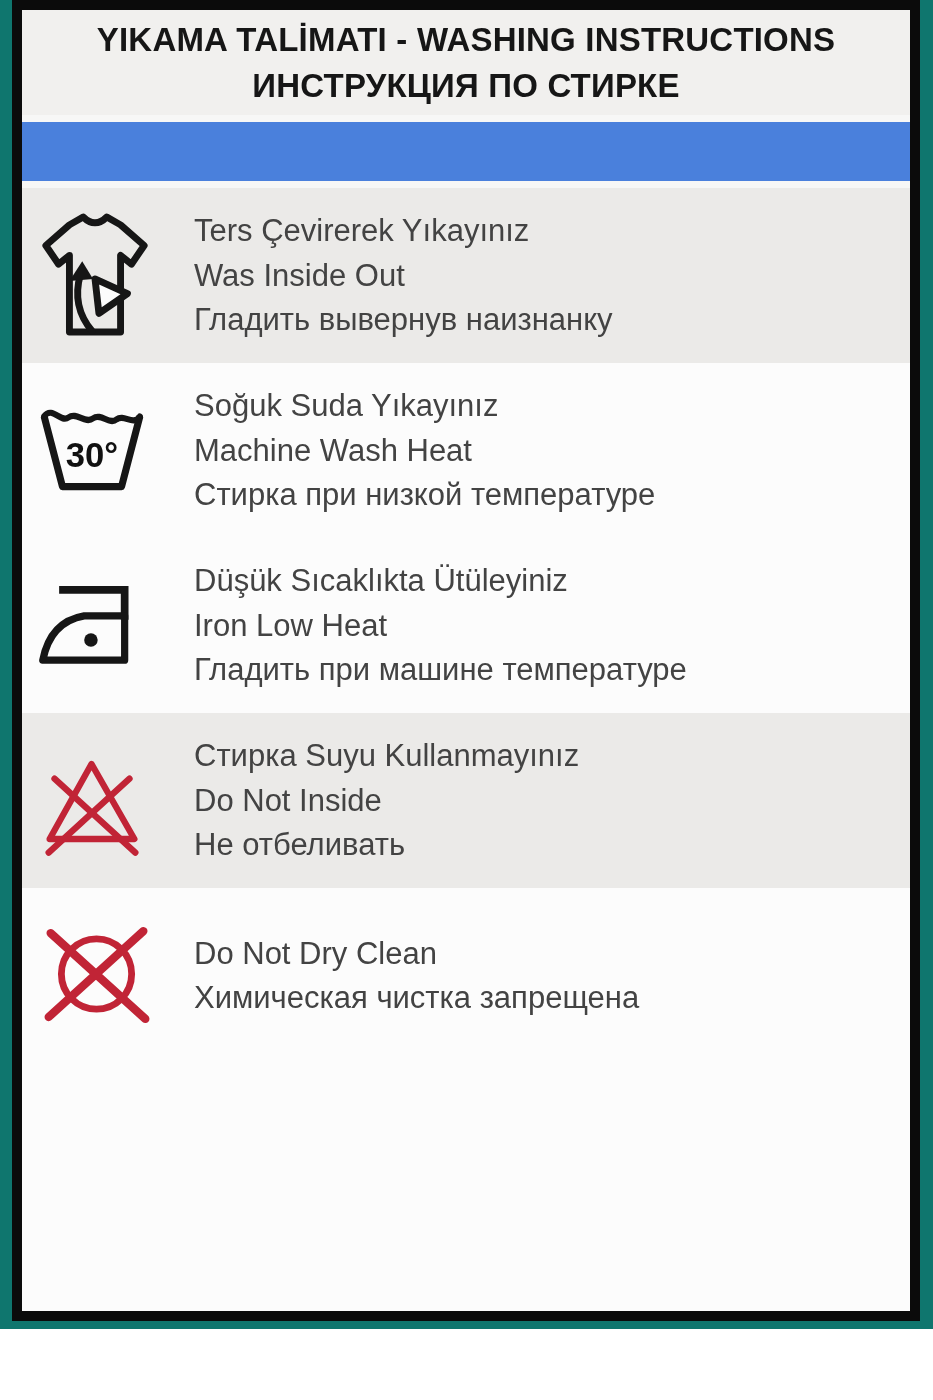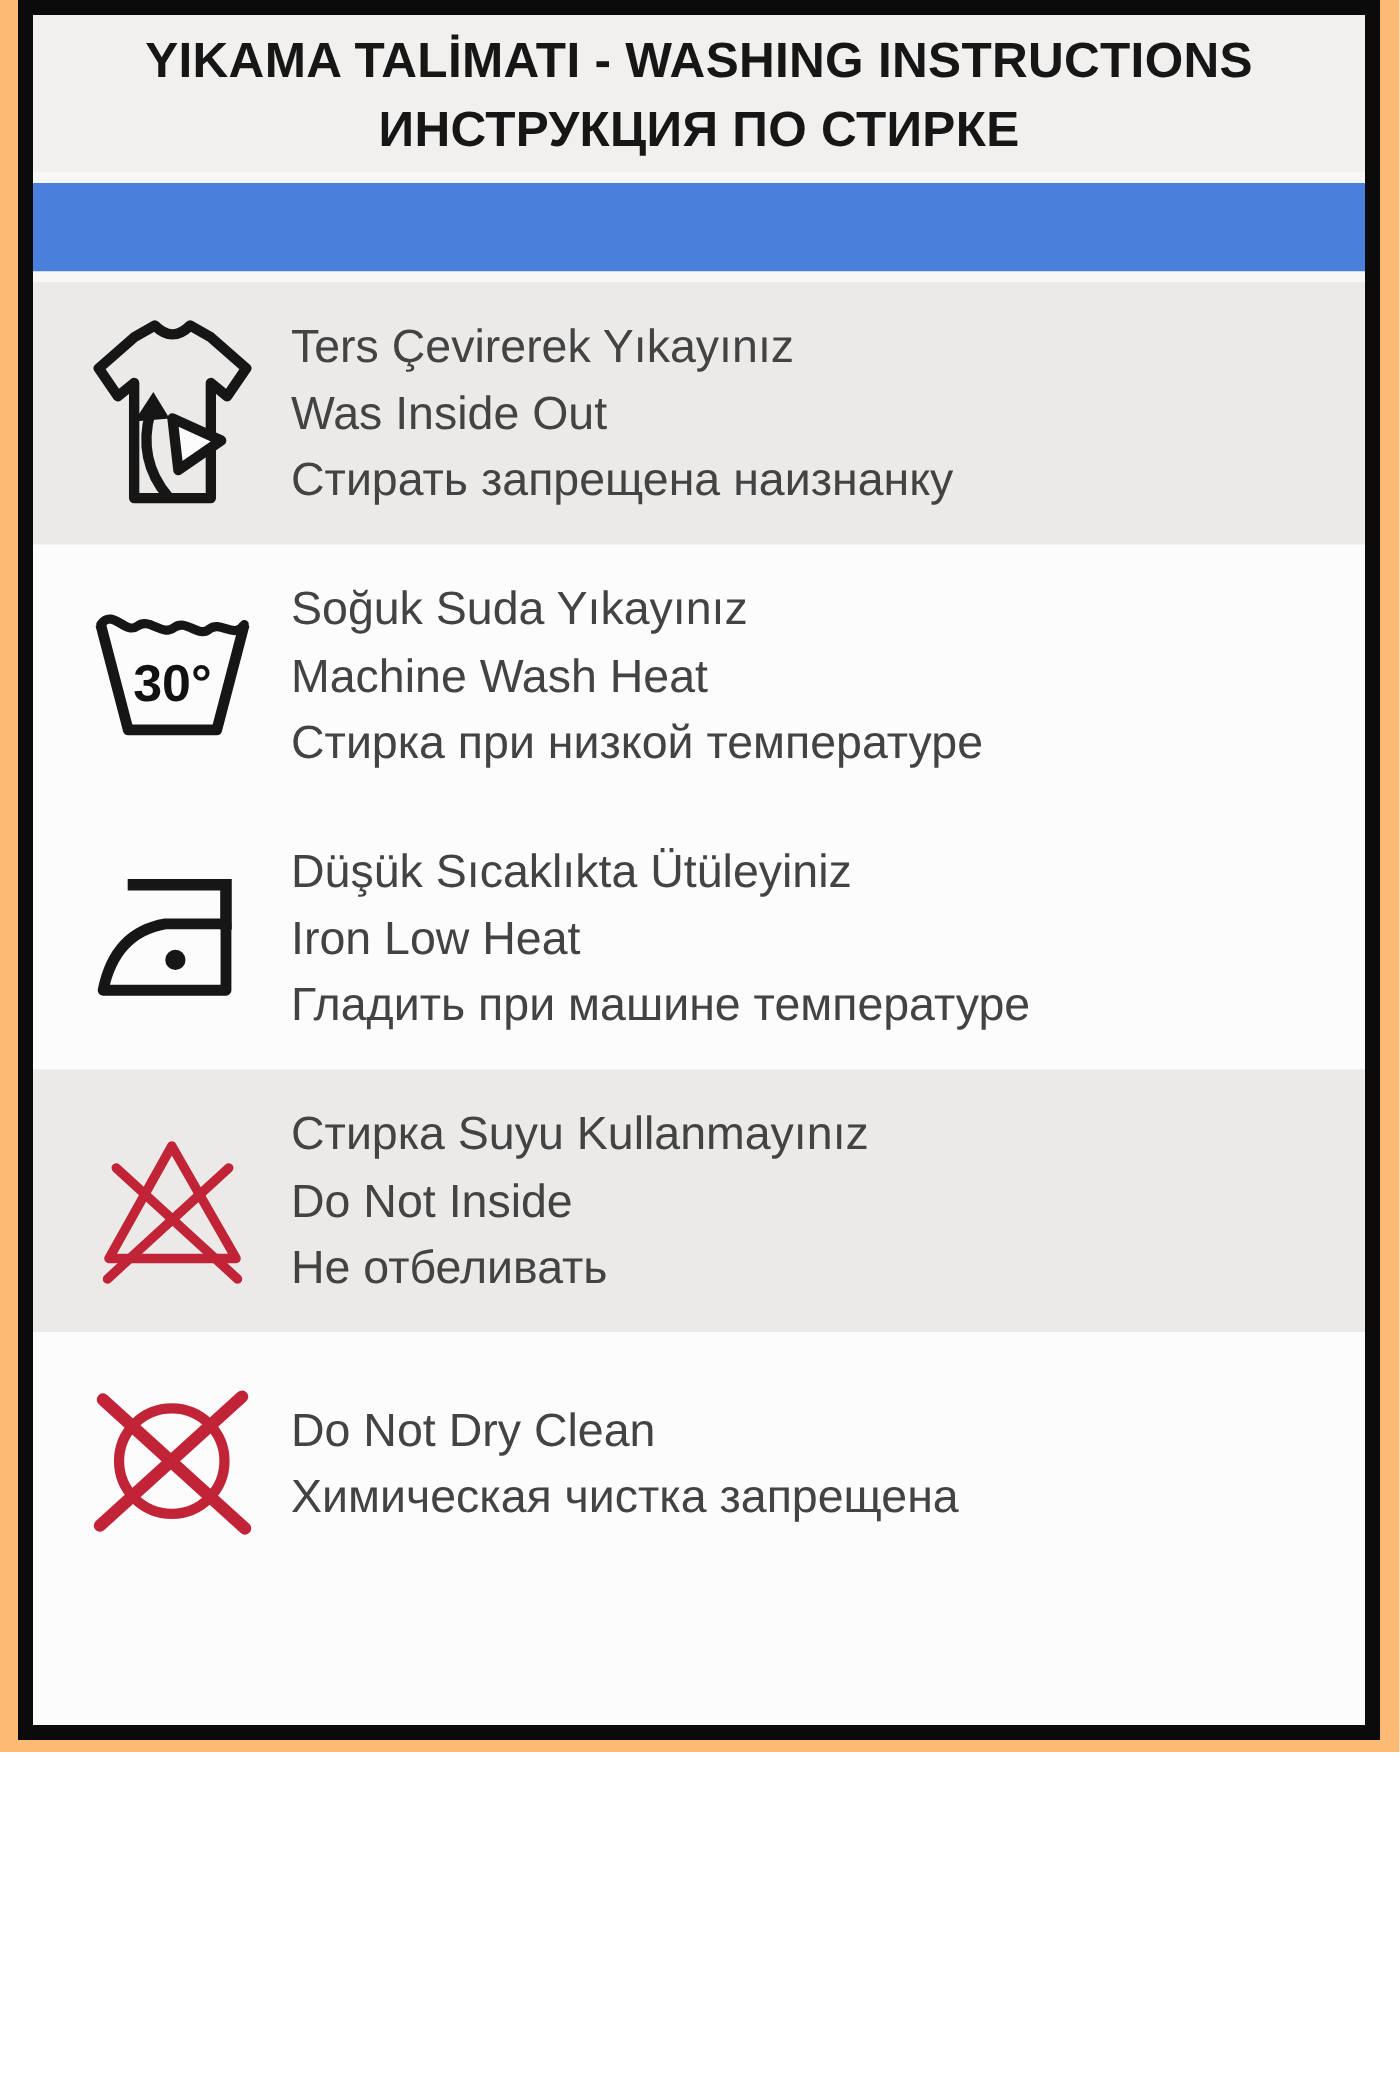--- a/index.html
+++ b/index.html
@@ -1,19 +1,19 @@
 <!DOCTYPE html>
 <html><head>
 <meta charset="utf-8">
 <style>
   html,body{margin:0;padding:0;}
   .page{
     position:relative;
-    width:933px;height:1168px;
-    background:#fdba74;
+    width:933px;height:1329px;
+    background:#0f766e;
     font-family:"Liberation Sans","DejaVu Sans",sans-serif;
     overflow:hidden;
   }
   .frame{
     position:absolute;left:12px;top:0;right:13px;bottom:8px;
     border:10px solid #0b0b0b;
     background:#fcfcfc;
     display:flex;flex-direction:column;
     overflow:hidden;
   }
@@ -36,21 +36,21 @@
     align-items:center;
     padding-left:14px;
     box-sizing:border-box;
   }
   .row.alt{background:#ebeae8;}
   .icon-cell{
     width:158px;
     flex-shrink:0;
     display:flex;
     align-items:center;
-    justify-content:center;
+    justify-content:flex-start;
   }
   .text-cell{
     font-size:31px;
     line-height:1.43;
     color:#434343;
   }
   .filler{flex:1;background:#fcfcfc;}
   svg{display:block;}
   .blk{stroke:#161616;fill:none;}
   .red{stroke:#c12436;fill:none;}
@@ -83,21 +83,21 @@
           <svg width="118" height="128" viewBox="0 0 120 130">
             <path class="blk" stroke-width="7" stroke-linejoin="round" stroke-linecap="round" d="M34,13 L48,5 Q60,17 72,5 L86,13 L110,34 L97,53 L86,44 L86,122 L34,122 L34,44 L23,53 L10,34 Z"></path>
             <path class="blk" stroke-width="7" stroke-linecap="round" d="M57,121 Q36,96 45,64"></path>
             <path d="M34,70 L47,50 L58,68 Z" fill="#161616" stroke="none"></path>
             <path d="M60,68 L93,83 L64,103 Z" fill="#fcfcfc" stroke="#161616" stroke-width="7" stroke-linejoin="round"></path>
           </svg>
         </div>
         <div class="text-cell">
           <div>Ters Çevirerek Yıkayınız</div>
           <div>Was Inside Out</div>
-          <div>Стирать запрещена наизнанку</div>
+          <div>Гладить вывернув наизнанку</div>
         </div>
       </div>
 
       <div class="row">
         <div class="icon-cell">
           <svg width="112" height="97" viewBox="0 0 110 95">
             <path class="blk" stroke-width="7" stroke-linejoin="round" d="M8,14 L26,83 L84,83 L102,14"></path>
             <path class="blk" stroke-width="6" stroke-linecap="round" d="M8,14 c8,-11 16,7 24,1 c8,-6 16,7 24,1 c8,-6 16,7 23,1 c8,-6 16,7 23,-3"></path>
             <text class="tub-temp" x="55" y="64" text-anchor="middle">30°</text>
           </svg>

